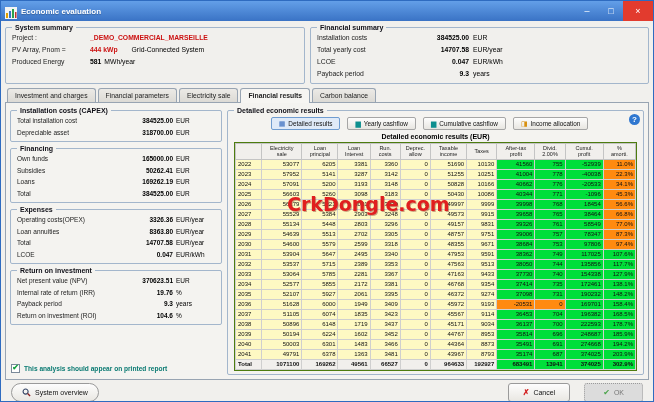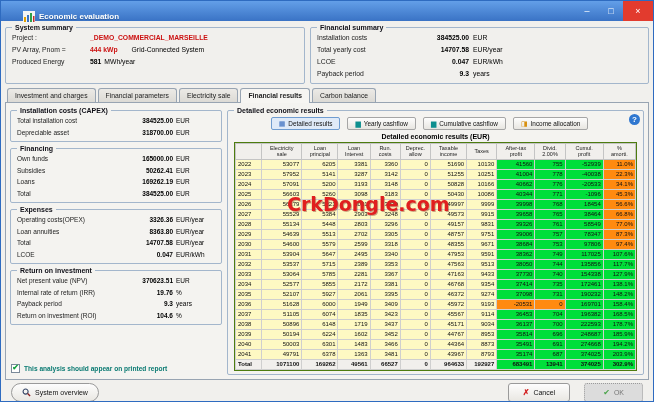--- a/index.html
+++ b/index.html
@@ -1,19 +1,19 @@
 <!DOCTYPE html>
 <html><head>
 <meta charset="utf-8">
 <style>
   *{box-sizing:border-box;margin:0;padding:0}
   html,body{width:654px;height:402px}
   body{font-family:"Liberation Sans",sans-serif;background:#9aa0a8;cursor:default}
   .window{width:654px;height:402px;background:#f1f0ed;border:1px solid #2e6bc0;display:flex;flex-direction:column;overflow:hidden}
-  .titlebar{height:20px;flex:0 0 20px;background:linear-gradient(180deg,#639fe8,#3a73c5);display:flex;align-items:flex-end;padding-left:22px;color:#fff}
+  .titlebar{height:20px;flex:0 0 20px;background:linear-gradient(180deg,#639fe8,#3a73c5);display:flex;align-items:center;padding-left:4px;color:#fff}
   .t-icon{width:12px;height:12px;margin-right:4px;flex:0 0 12px}
   .titlebar .title{flex:1;font-size:8px;font-weight:bold;text-shadow:0 1px 1px rgba(0,0,0,.25)}
   .tb-btn{width:24px;height:20px;display:flex;align-items:center;justify-content:center;font-size:9px;color:#fff}
   .tb-btn.close{background:#e23b2e;width:30px}
   .content{flex:1;display:flex;flex-direction:column;padding:3px 4px 2px}
   fieldset{border:1px solid #a3b6cc;border-radius:2px;padding:1px 6px 3px;background:transparent}
   legend{font-size:7px;font-weight:bold;padding:0 3px;color:#101018}
   .summary-row{display:flex;gap:5px}
   .sys{width:300px}
   .fin{flex:1}

